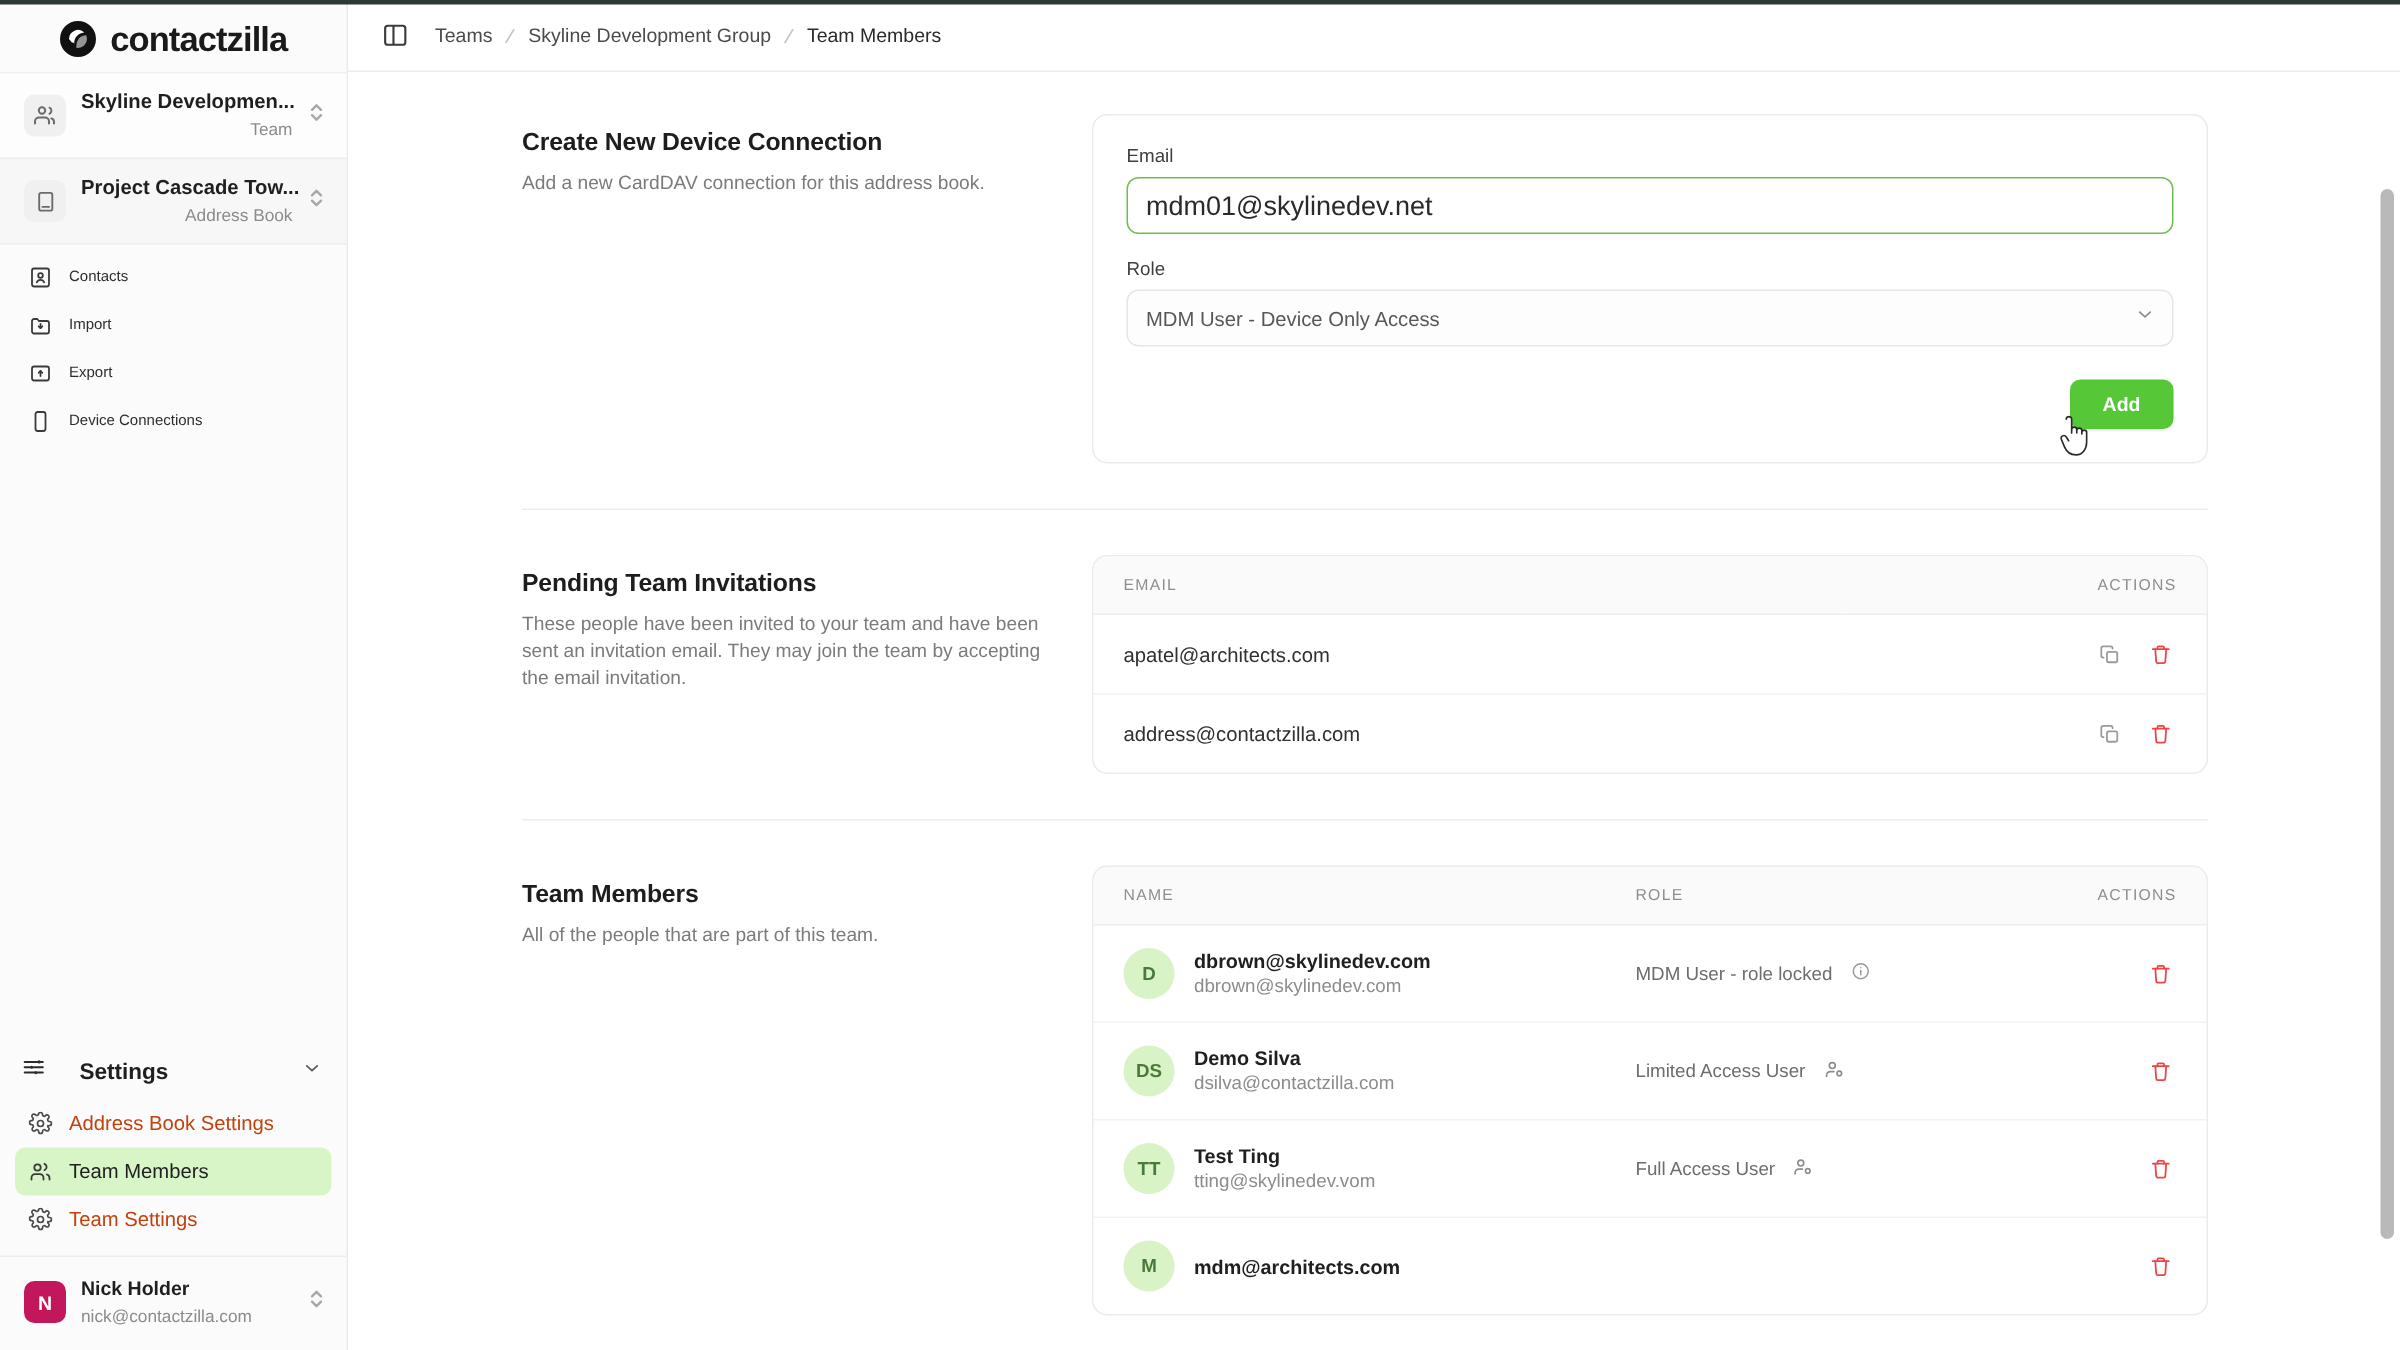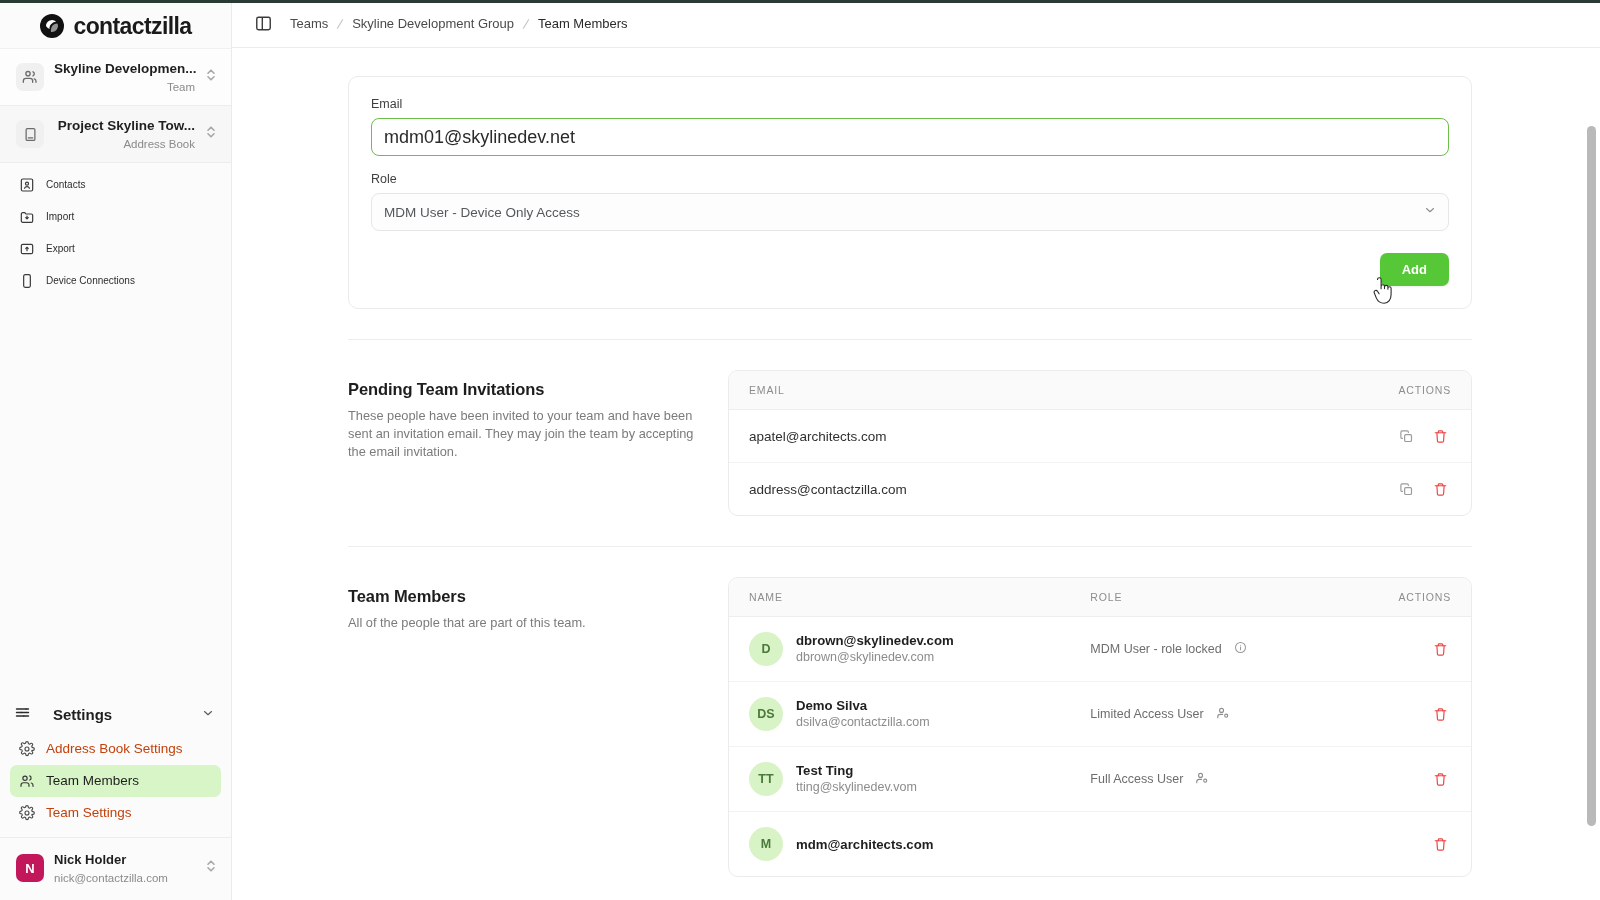--- a/index.html
+++ b/index.html
@@ -254,21 +254,21 @@
     </div>
 
     <div class="switcher second">
       <span class="sw-ico">
         <svg width="15" height="15" viewBox="0 0 24 24" fill="none" stroke="#6b6b6b" stroke-width="2" stroke-linecap="round" stroke-linejoin="round">
           <rect x="5" y="2.5" width="14" height="19" rx="2"></rect>
             <path d="M8.5 17.5h7"></path>
         </svg>
       </span>
       <span class="sw-txt">
-        <span class="sw-title">Project Skyline Tow...</span>
+        <span class="sw-title">Project Cascade Tow...</span>
         <span class="sw-sub">Address Book</span>
       </span>
       <span class="sw-caret">
         <svg width="12" height="16" viewBox="0 0 12 16" fill="none" stroke="#a8a8a8" stroke-width="1.6" stroke-linecap="round" stroke-linejoin="round">
             <path d="M3 6.2 6 3.2l3 3"></path>
             <path d="M3 9.8l3 3 3-3"></path>
           </svg>
       </span>
     </div>
 
@@ -401,20 +401,24 @@
         <span class="bc-item">Skyline Development Group</span>
         <span class="bc-sep">/</span>
         <span class="bc-item current">Team Members</span>
       </nav>
     </div>
 
     <div class="content">
       <div class="scroll-pane">
 
         <section class="section">
+          <div class="sec-left">
+            <div class="sec-title">Create New Device Connection</div>
+            <div class="sec-desc">Add a new CardDAV connection for this address book.</div>
+          </div>
           <div class="sec-right">
             <div class="card pad">
               <label class="field-label">Email</label>
               <input class="text-input" type="text" value="mdm01@skylinedev.net" style="">
               <div class="field-gap">
                 <label class="field-label">Role</label>
                 <div class="select-wrap">
                   <div class="select-box">MDM User - Device Only Access</div>
                   <span class="select-caret">
                     <svg width="14" height="14" viewBox="0 0 24 24" fill="none" stroke="#8e8e8e" stroke-width="2" stroke-linecap="round" stroke-linejoin="round">

